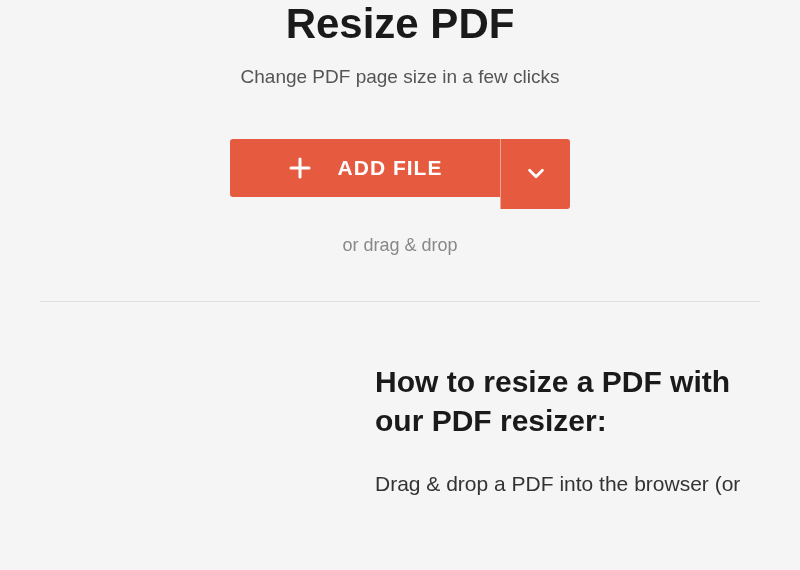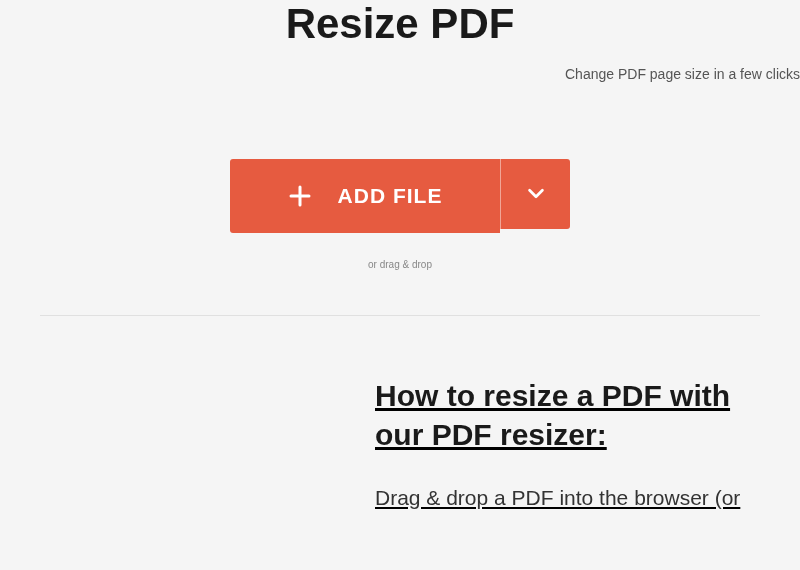--- a/index.html
+++ b/index.html
@@ -21,35 +21,34 @@
       text-align: center;
       padding-bottom: 45px;
     }
     .page-title {
       font-size: 42px;
       font-weight: 700;
       color: #1a1a1a;
       margin-bottom: 18px;
     }
     .subtitle {
-      font-size: 14px;
+      font-size: 19px;
       color: #555;
-      margin-bottom: 77px;
-      text-align: right;
+      margin-bottom: 51px;
     }
     .upload-group {
       display: inline-flex;
       align-items: stretch;
     }
     .add-file-button {
       background-color: #e65b40;
       color: #fff;
       border: none;
       padding: 0 58px;
-      height: 74px;
+      height: 58px;
       font-size: 21px;
       font-weight: 700;
       letter-spacing: 1px;
       cursor: pointer;
       display: flex;
       align-items: center;
       gap: 26px;
       border-radius: 3px 0 0 3px;
     }
     .plus-icon {
@@ -64,31 +63,30 @@
       width: 70px;
       height: 70px;
       cursor: pointer;
       display: flex;
       align-items: center;
       justify-content: center;
       border-radius: 0 3px 3px 0;
     }
     .drag-drop-text {
       margin-top: 26px;
-      font-size: 10px;
+      font-size: 18px;
       color: #888;
     }
     .divider {
       border: none;
       border-top: 1px solid #e0e0e0;
       margin: 0 40px;
     }
     .howto-section {
       padding: 60px 40px 0 40px;
-      text-decoration: underline;
     }
     .howto-inner {
       margin-left: 335px;
     }
     .howto-title {
       font-size: 30px;
       font-weight: 700;
       color: #1a1a1a;
       line-height: 1.3;
       margin-bottom: 28px;

